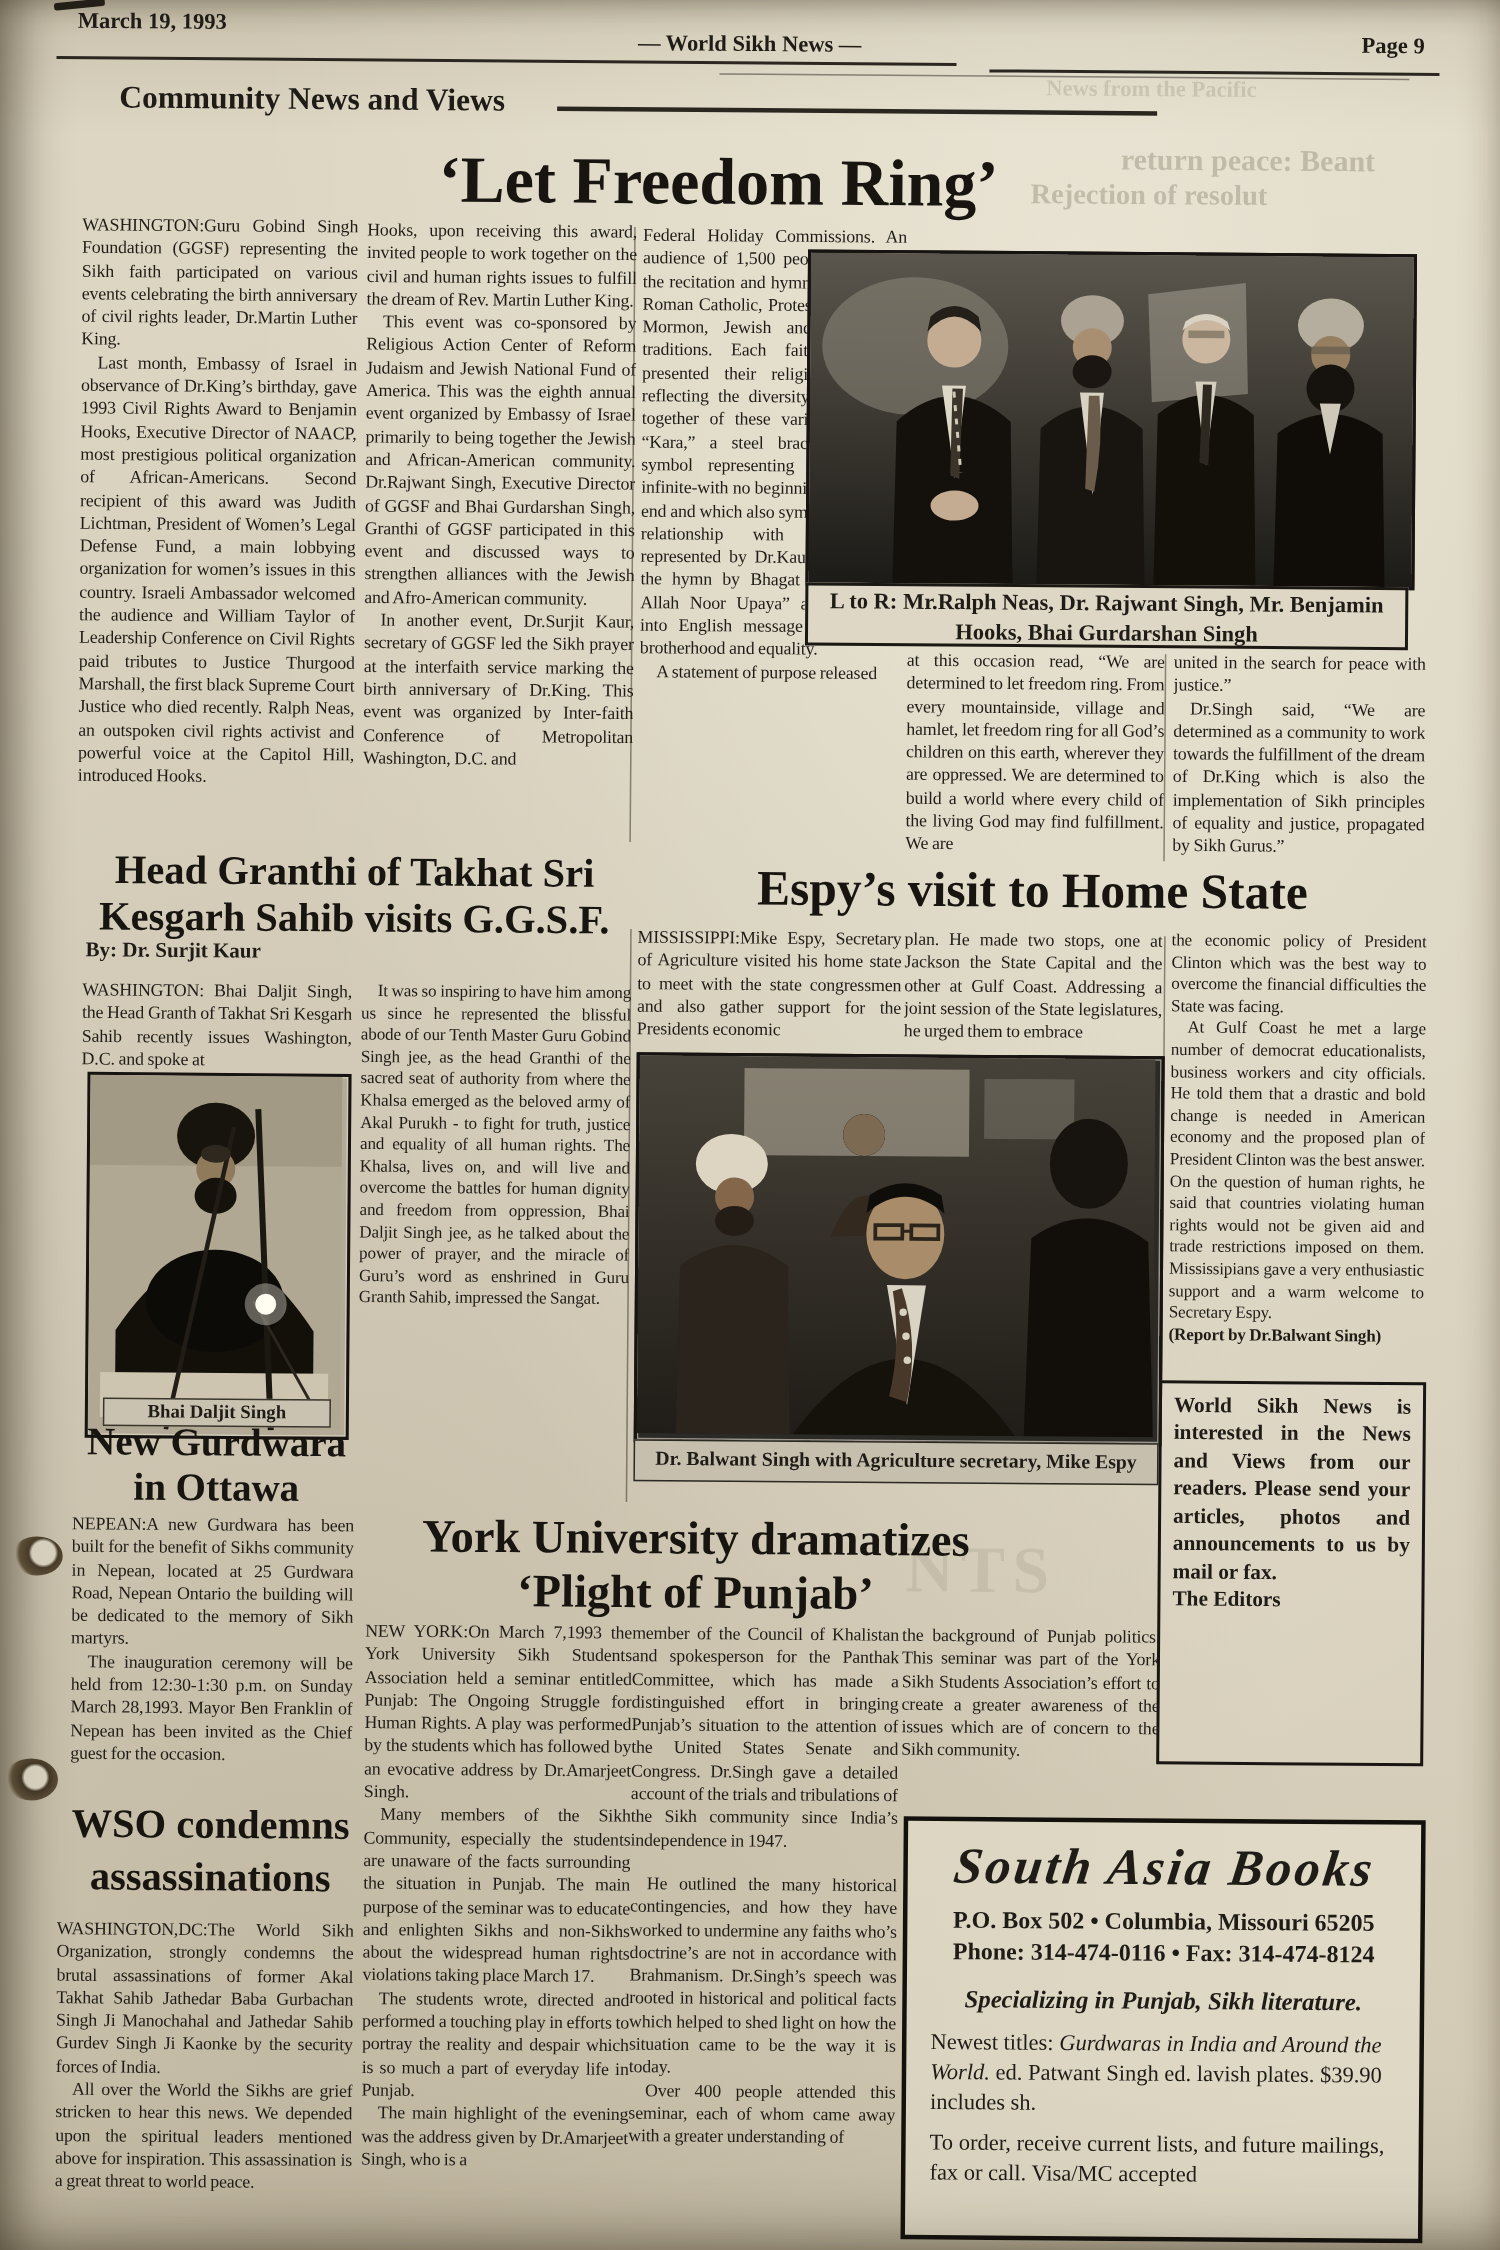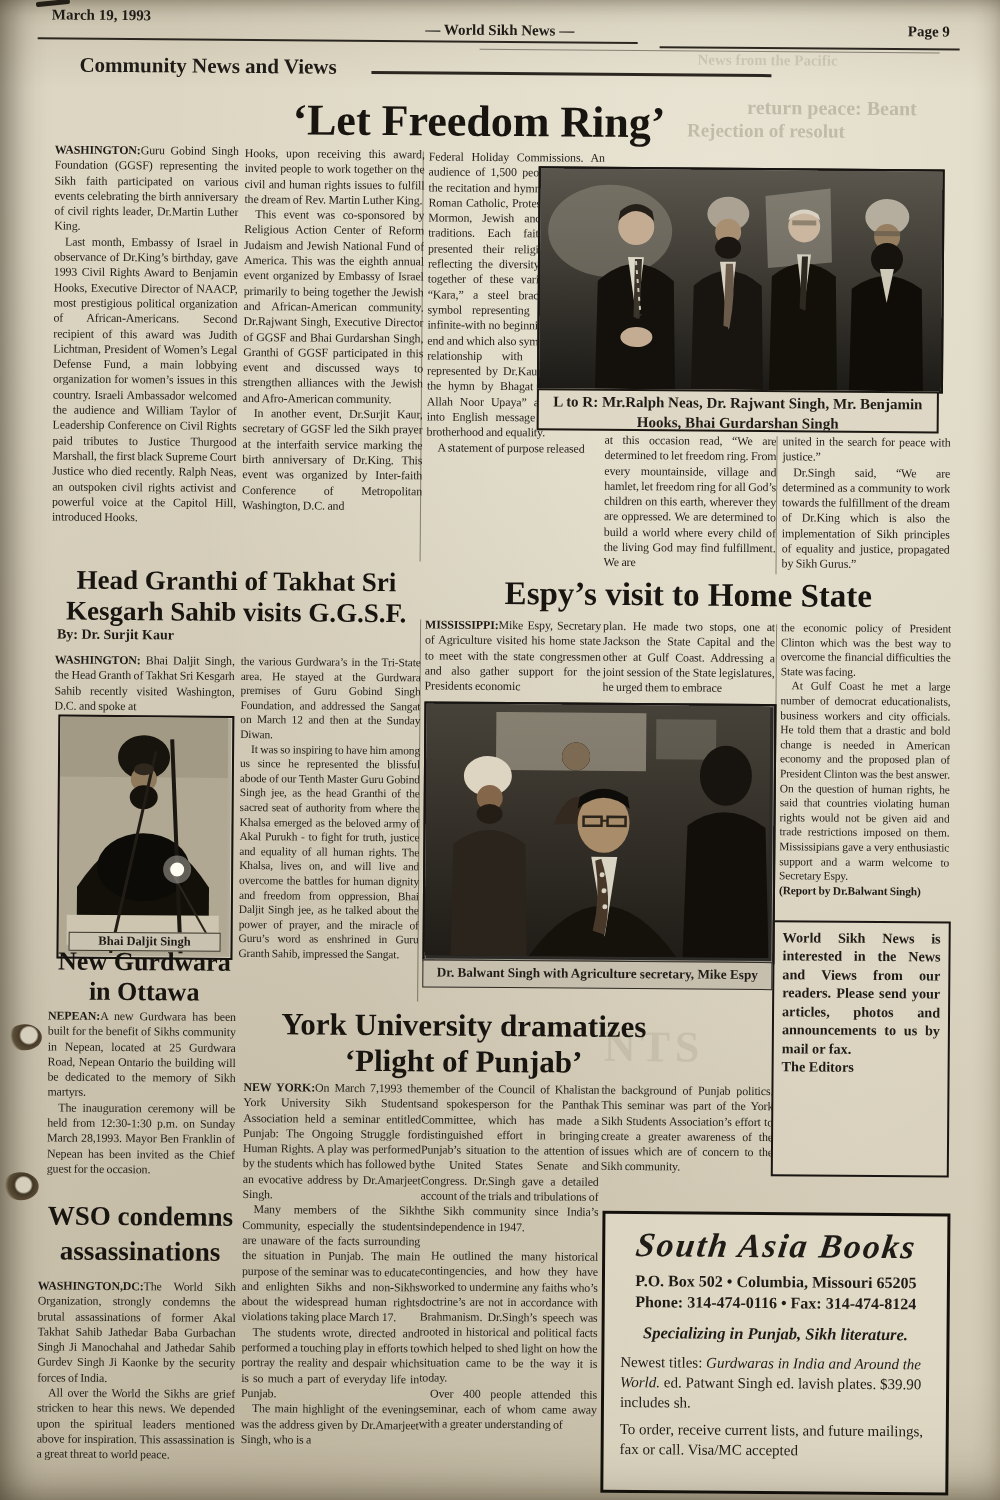--- a/index.html
+++ b/index.html
@@ -18,21 +18,21 @@
   .bold{font-weight:bold;}
   .center{text-align:center;}
   .hline{position:absolute;background:#2b2720;height:2px;}
   .vrule{position:absolute;width:1px;background:rgba(45,38,26,0.5);}
   .headline{font-weight:bold;line-height:1.16;text-align:center;color:#181510;}
   .col{font-size:11.9px;line-height:15.3px;text-align:justify;overflow:hidden;
        letter-spacing:-0.1px;word-spacing:-0.4px;}
   .col.tight{font-size:11.4px;line-height:14.6px;}
   .col p{margin:0;}
   .col p.ind{text-indent:11px;}
-  .dl{font-weight:bold;}
+  .dl{font-weight:normal;}
   .photo{position:absolute;border:2px solid #161310;background:#2c2a26;overflow:hidden;
          box-shadow:0 0 0 1px rgba(230,224,208,0.6) inset;}
   .photo svg{display:block;}
   .capbox{position:absolute;border:2px solid #1b1712;background:#ded7c5;font-weight:bold;
           text-align:center;overflow:hidden;}
   .ghost{position:absolute;color:#6e6450;font-weight:bold;pointer-events:none;}
   .hole{position:absolute;border-radius:50%;}
   .adbox{position:absolute;border:3px solid #14110d;background:rgba(238,232,216,0.45);
          padding:8px 16px;box-sizing:border-box;overflow:hidden;}
   .ad-title{font-size:34px;font-weight:bold;font-style:italic;text-align:center;
@@ -138,21 +138,21 @@
     <div class="vrule" style="left:780px;top:434px;height:138px;"></div>
     <div class="abs col" style="left:786px;top:432px;width:168px;height:146px;">
       <p>united in the search for peace with justice.”</p>
       <p class="ind">Dr.Singh said, “We are determined as a community to work towards the fulfillment of the dream of Dr.King which is also the implementation of Sikh principles of equality and justice, propagated by Sikh Gurus.”</p>
     </div>
 
     <div class="abs headline" style="left:56px;top:568px;width:370px;font-size:27px;">Head Granthi of Takhat Sri Kesgarh Sahib visits G.G.S.F.</div>
     <div class="abs bold" style="left:62px;top:630px;font-size:14px;">By: Dr. Surjit Kaur</div>
 
     <div class="abs col" style="left:60px;top:656px;width:180px;height:60px;">
-      <p><span class="dl">WASHINGTON:</span> <span>Bhai Daljit Singh, the Head Granth of Takhat Sri Kesgarh Sahib recently visited Washington, D.C. and spoke at</span></p>
+      <p><span class="dl">WASHINGTON:</span> <span>Bhai Daljit Singh, the Head Granth of Takhat Sri Kesgarh Sahib recently issues Washington, D.C. and spoke at</span></p>
     </div>
 
     <div class="photo" style="left:64px;top:718px;width:172px;height:240px;background:#b3ab97;">
       <svg width="168" height="236" viewBox="0 0 168 236">
         <rect width="168" height="236" fill="#b0a893"></rect>
         <rect x="0" y="0" width="168" height="60" fill="#a29a85"></rect>
         <ellipse cx="84" cy="40" rx="26" ry="22" fill="#17130d"></ellipse>
         <circle cx="84" cy="62" r="13" fill="#8f7a5c"></circle>
         <ellipse cx="84" cy="80" rx="14" ry="12" fill="#15110b"></ellipse>
         <path d="M18,170 Q84,70 150,170 L150,205 L18,205 Z" fill="#121009"></path>
@@ -162,21 +162,20 @@
         <line x1="122" y1="236" x2="112" y2="22" stroke="#1b1812" stroke-width="4"></line>
         <line x1="150" y1="220" x2="110" y2="150" stroke="#2a251d" stroke-width="2"></line>
         <ellipse cx="84" cy="52" rx="10" ry="6" fill="#2e281f"></ellipse>
         <circle cx="118" cy="152" r="7" fill="#fffdf2"></circle>
         <circle cx="118" cy="152" r="14" fill="#fffdf2" opacity="0.35"></circle>
       </svg>
       <div class="photo-inner-cap">Bhai Daljit Singh</div>
     </div>
 
     <div class="abs col tight" style="left:246px;top:656px;width:180px;height:350px;">
-      <p>the various Gurdwara’s in the Tri-State area. He stayed at the Gurdwara premises of Guru Gobind Singh Foundation, and addressed the Sangat on March 12 and then at the Sunday Diwan.</p>
       <p class="ind">It was so inspiring to have him among us since he represented the blissful abode of our Tenth Master Guru Gobind Singh jee, as the head Granthi of the sacred seat of authority from where the Khalsa emerged as the beloved army of Akal Purukh - to fight for truth, justice and equality of all human rights. The Khalsa, lives on, and will live and overcome the battles for human dignity and freedom from oppression, Bhai Daljit Singh jee, as he talked about the power of prayer, and the miracle of Guru’s word as enshrined in Guru Granth Sahib, impressed the Sangat.</p>
     </div>
 
     <div class="abs headline" style="left:428px;top:574px;width:530px;font-size:33px;">Espy’s visit to Home State</div>
     <div class="vrule" style="left:425px;top:620px;height:382px;"></div>
 
     <div class="abs col" style="left:430px;top:618px;width:176px;height:86px;">
       <p><span class="dl">MISSISSIPPI:</span><span>Mike Espy, Secretary of Agriculture visited his home state to meet with the state congressmen and also gather support for the Presidents economic</span></p>
     </div>
     <div class="abs col" style="left:608px;top:618px;width:172px;height:86px;">

